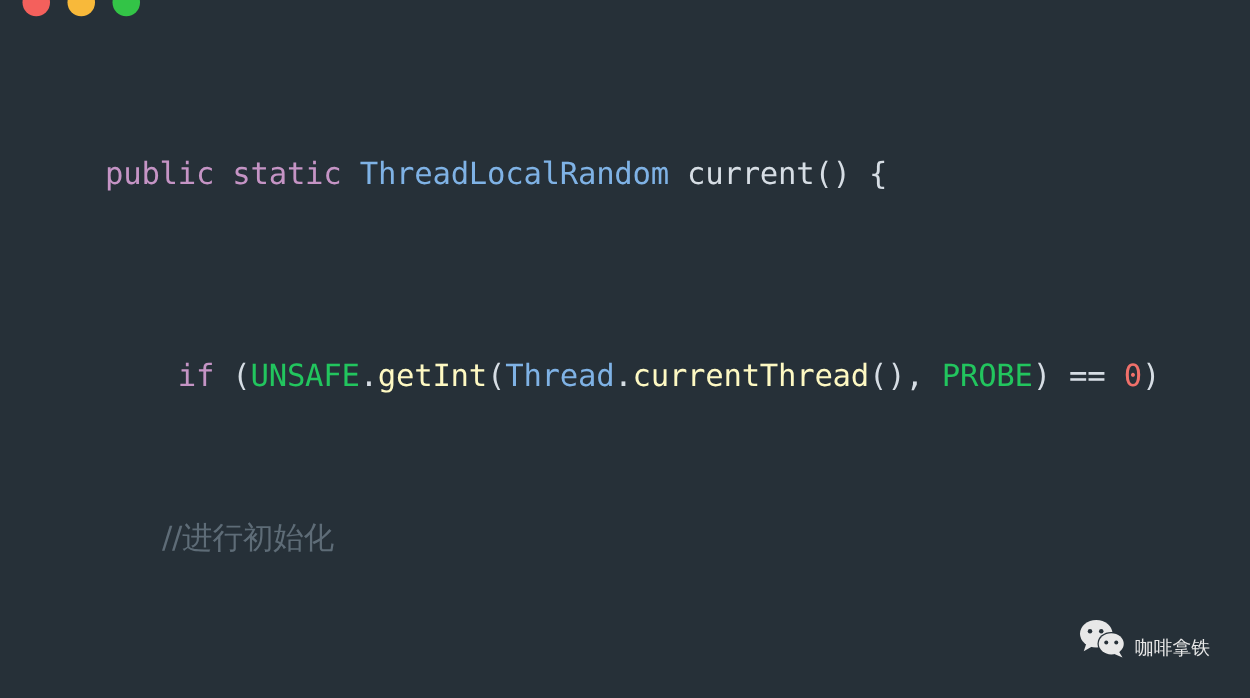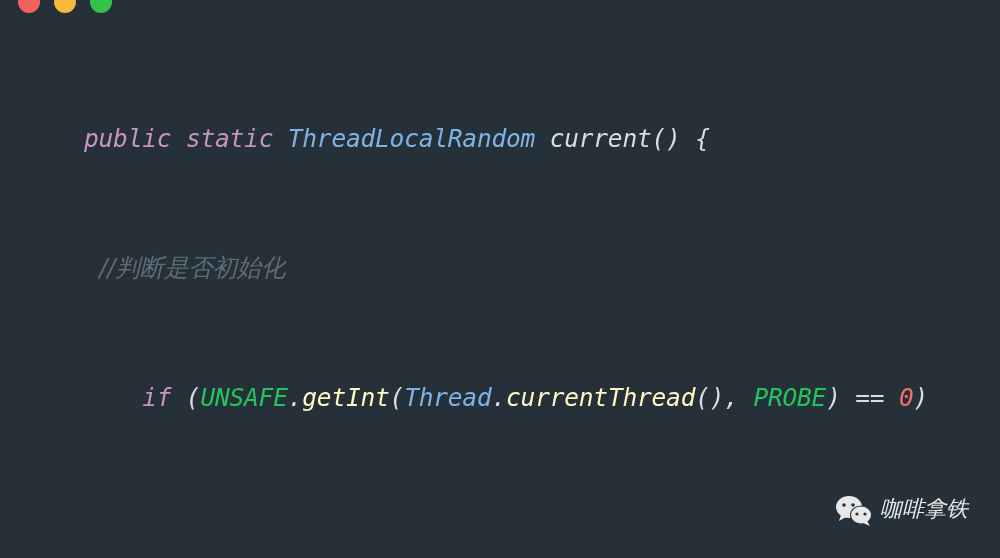--- a/index.html
+++ b/index.html
@@ -8,21 +8,20 @@
       width: 1000px;
       height: 558px;
       overflow: hidden;
       background: #263038;
     }
     .window {
       position: relative;
       width: 1000px;
       height: 558px;
       background: #263038;
-      font-style: italic;
     }
     .traffic {
       position: absolute;
       top: -9px;
       left: 18px;
       display: flex;
       gap: 14px;
     }
     .dot {
       width: 22px;
@@ -52,45 +51,45 @@
     .num { color: #f0706a; }
     .cm { color: #5e6c77; }
     .pl { color: #d6dde4; }
     .cmcn { font-family: "DejaVu Sans", sans-serif; }
 
     .watermark {
       position: absolute;
       right: 32px;
       bottom: 30px;
       display: flex;
-      align-items: flex-start;
+      align-items: flex-end;
       gap: 6px;
       color: #e8e8e8;
       font-family: "DejaVu Sans", sans-serif;
-      font-size: 22px;
+      font-size: 15px;
     }
     .wm-icon { width: 40px; height: 34px; }
   </style>
 </head>
 <body>
 
 <div class="window">
   <div class="traffic">
     <div class="dot red"></div>
     <div class="dot yellow"></div>
     <div class="dot green"></div>
   </div>
 
   <div class="code">
     <div class="line"><span class="kw">public</span><span> </span><span class="kw">static</span><span> </span><span class="cls">ThreadLocalRandom</span><span> </span><span class="pl">current</span><span class="pl">() {</span></div>
 
-    <div class="line"><span class="cm cmcn">  //判断是否初始化</span></div>
 
     <div class="line"><span>    </span><span class="kw">if</span><span class="pl"> (</span><span class="id">UNSAFE</span><span class="pl">.</span><span class="fn">getInt</span><span class="pl">(</span><span class="cls">Thread</span><span class="pl">.</span><span class="fn">currentThread</span><span class="pl">(), </span><span class="id">PROBE</span><span class="pl">) == </span><span class="num">0</span><span class="pl">)</span></div>
 
+    <div class="line"><span class="cm cmcn">      //进行初始化</span></div>
 
     
 
     
 
     
 
     
 
     

